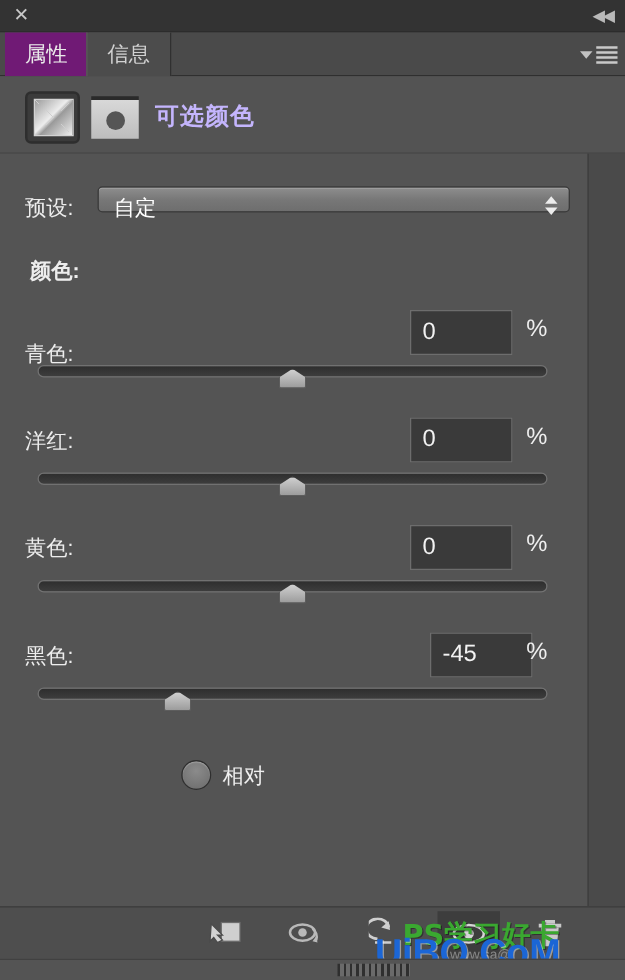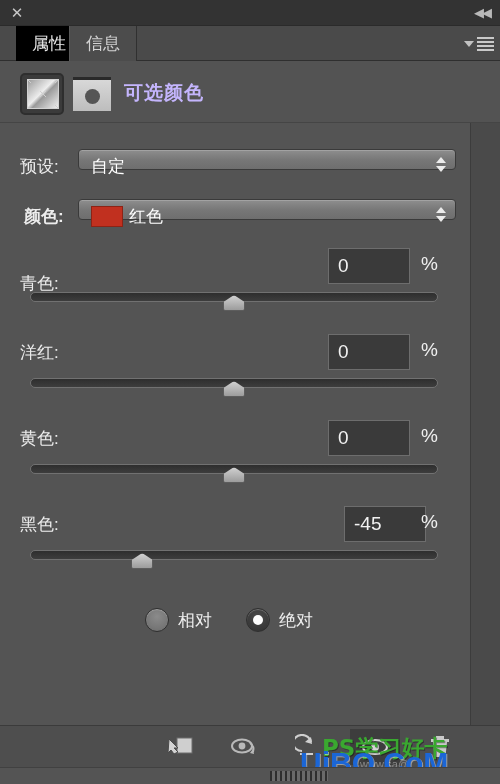--- a/index.html
+++ b/index.html
@@ -34,21 +34,21 @@
     background: #4a4a4a;
     border-bottom: 1px solid #2f2f2f;
   }
   .tab {
     position: absolute; top: 0; height: 35px;
     padding: 0 16px;
     display: flex; align-items: center; justify-content: center;
     font-size: 17px; cursor: pointer;
     border-right: 1px solid #303030;
   }
-  .tab.active { background: #000000; color: #eaeaea; left: 16px; }
+  .tab.active { background: #701a75; color: #eaeaea; left: 4px; }
   .tab.inactive { background: #4c4c4c; color: #d2d2d2; left: 69px; border-left: 1px solid #5a5a5a;}
   .panel-menu {
     position: absolute; right: 6px; top: 9px; height: 18px;
     display: flex; align-items: center; gap: 3px; cursor: pointer;
   }
   .pm-caret {
     width: 0; height: 0;
     border-left: 5px solid transparent; border-right: 5px solid transparent;
     border-top: 6px solid #c2c2c2;
   }
@@ -251,28 +251,20 @@
   <div class="row-label" style="left:20px; top:155px;">预设:</div>
   <div class="dropdown" style="left:78px; top:149px; width:378px;">
     <span class="dd-text">自定</span>
     <span class="dd-arrows">
       <i class="up"></i>
         <i class="dn"></i>
     </span>
   </div>
 
   <div class="row-label" style="left:24px; top:205px;font-weight:bold;">颜色:</div>
-  <div class="dropdown" style="left:78px; top:199px; width:378px;">
-    <span class="dd-swatch" style="background: rgb(193, 48, 31);"></span>
-    <span class="dd-text with-swatch">红色</span>
-    <span class="dd-arrows">
-      <i class="up"></i>
-        <i class="dn"></i>
-    </span>
-  </div>
 
   <div class="row-label" style="left:20px; top:272px;">青色:</div>
   <div class="numfield" style="left:328px; top:248px;">0</div>
   <div class="pct" style="left:421px; top:253px;">%</div>
   <div class="slider" style="top:290px;">
     <div class="track"></div>
     <div class="thumb" id="thumb0" style="left: 50%;"></div>
   </div>
 
   <div class="row-label" style="left:20px; top:341px;">洋红:</div>
@@ -296,24 +288,20 @@
   <div class="pct" style="left:421px; top:511px;">%</div>
   <div class="slider" style="top:548px;">
     <div class="track"></div>
     <div class="thumb" id="thumb3" style="left: 27.5%;"></div>
   </div>
 
   <div class="radio-wrap" style="left:145px; top:608px;">
     <span class="radio"></span>
     <span class="radio-label">相对</span>
   </div>
-  <div class="radio-wrap" style="left:246px; top:608px;">
-    <span class="radio checked"></span>
-    <span class="radio-label">绝对</span>
-  </div>
 
   <div class="footer">
     <div class="footer-inner">
 
       <div class="fbtn" style="left:155px;">
         <svg width="30" height="24" viewBox="0 0 30 24">
           <rect x="12" y="3" width="15" height="15" fill="#cfcfcf" stroke="#6c6c6c"></rect>
           <path d="M4 4 L13 13 L9 13 L13 17 L9 19 L6 15 L3 18 Z" fill="#d2d2d2" stroke="#4a4a4a" stroke-width="1"></path>
         </svg>
       </div>

